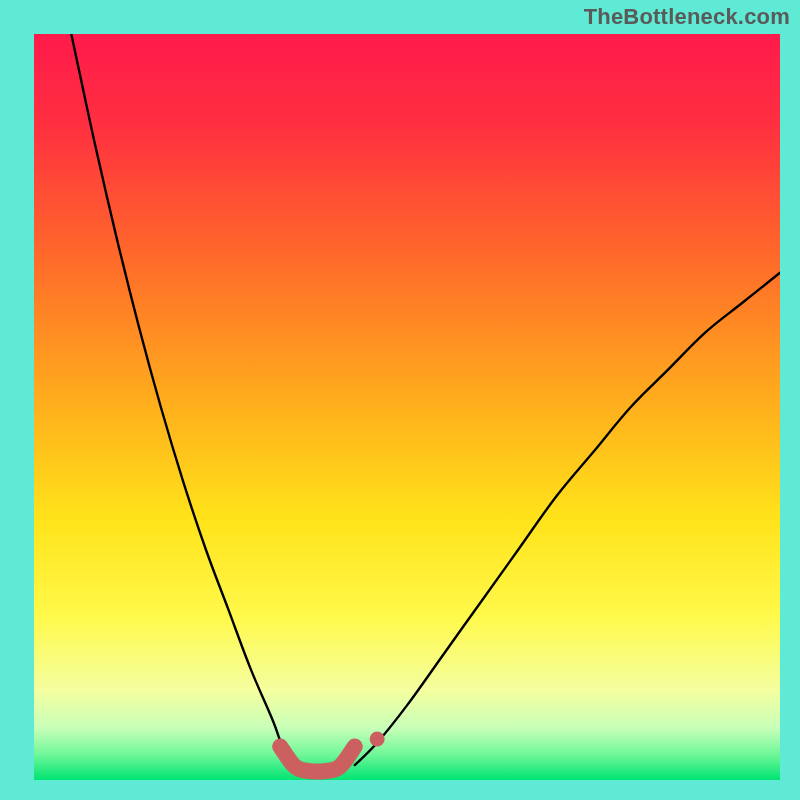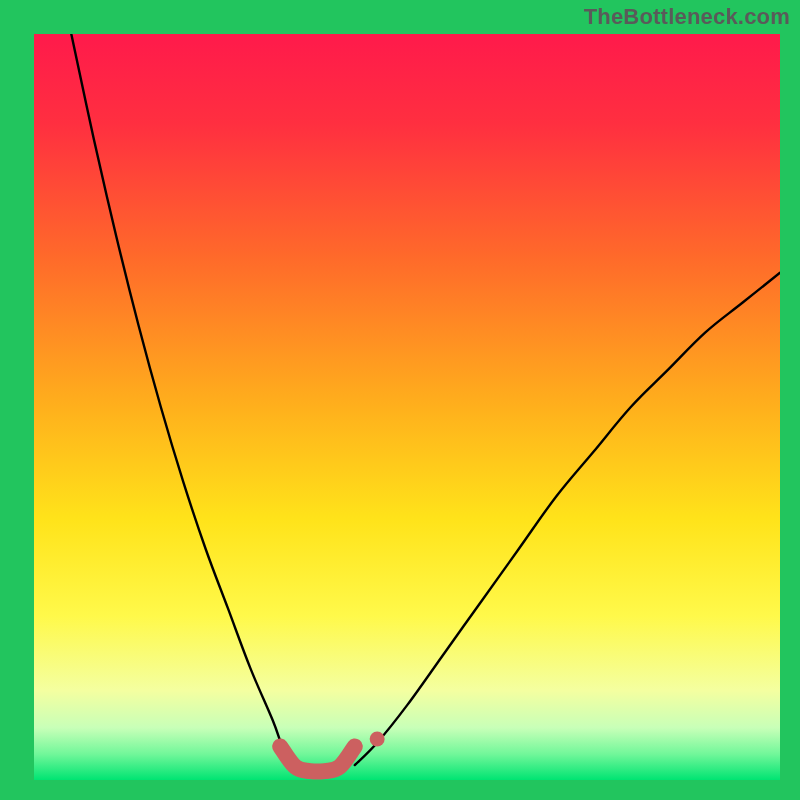--- a/index.html
+++ b/index.html
@@ -6,21 +6,21 @@
     margin: 0;
     padding: 0;
     width: 800px;
     height: 800px;
     overflow: hidden;
     font-family: Arial, Helvetica, sans-serif;
   }
   .frame {
     width: 800px;
     height: 800px;
-    background: #22c55e;
+    background: #5eead4;
     position: relative;
   }
   .watermark {
     position: absolute;
     top: 4px;
     right: 10px;
     font-size: 22px;
     font-weight: 600;
     color: #5a5a5a;
     letter-spacing: 0.2px;

